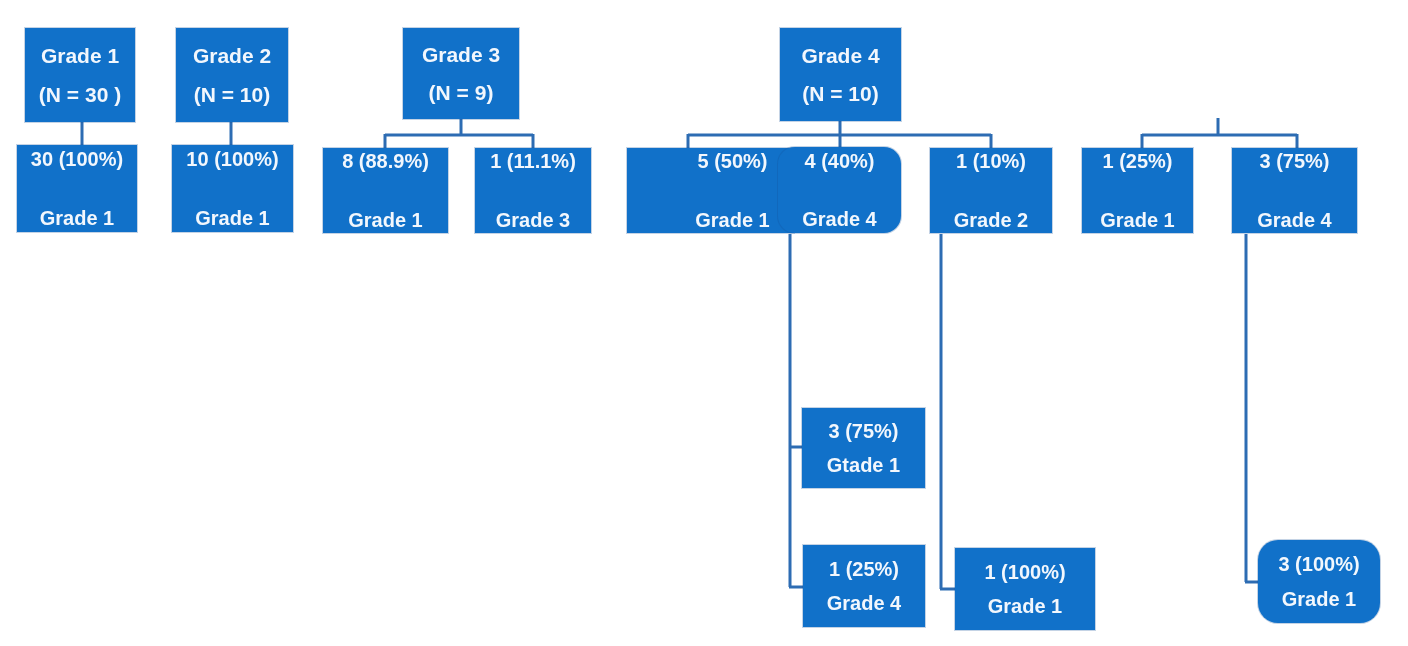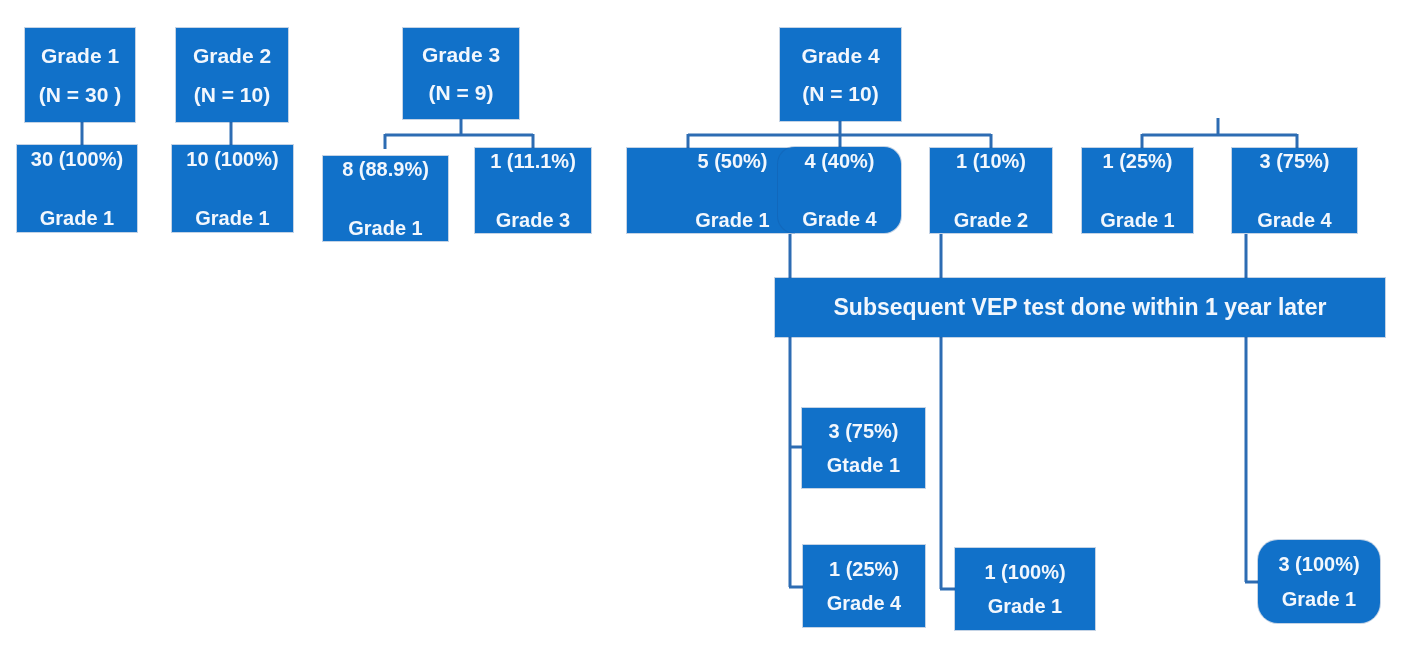--- a/index.html
+++ b/index.html
@@ -96,21 +96,21 @@
   </div>
 
   <div class="node outcome" style="left:17px;top:145px;width:120px;height:87px;">
     <span>30 (100%)</span>
     <span>Grade 1</span>
   </div>
   <div class="node outcome" style="left:172px;top:145px;width:121px;height:87px;">
     <span>10 (100%)</span>
     <span>Grade 1</span>
   </div>
-  <div class="node outcome" style="left:323px;top:148px;width:125px;height:85px;margin-top:8px;">
+  <div class="node outcome" style="left:323px;top:148px;width:125px;height:85px;">
     <span>8 (88.9%)</span>
     <span>Grade 1</span>
   </div>
   <div class="node outcome" style="left:475px;top:148px;width:116px;height:85px;">
     <span>1 (11.1%)</span>
     <span>Grade 3</span>
   </div>
   <div class="node outcome" style="left:627px;top:148px;width:123px;height:85px;padding-left:44px;">
     <span>5 (50%)</span>
     <span>Grade 1</span>
@@ -125,23 +125,20 @@
   </div>
   <div class="node outcome" style="left:1082px;top:148px;width:111px;height:85px;">
     <span>1 (25%)</span>
     <span>Grade 1</span>
   </div>
   <div class="node outcome" style="left:1232px;top:148px;width:125px;height:85px;">
     <span>3 (75%)</span>
     <span>Grade 4</span>
   </div>
 
-  <div class="banner" style="left:775px;top:278px;width:610px;height:59px;">
-    <span>Subsequent VEP test done within 1 year later</span>
-  </div>
 
   <div class="node followup" style="left:802px;top:408px;width:123px;height:80px;">
     <span>3 (75%)</span>
     <span>Gtade 1</span>
   </div>
   <div class="node followup" style="left:803px;top:545px;width:122px;height:82px;">
     <span>1 (25%)</span>
     <span>Grade 4</span>
   </div>
   <div class="node followup" style="left:955px;top:548px;width:140px;height:82px;">

